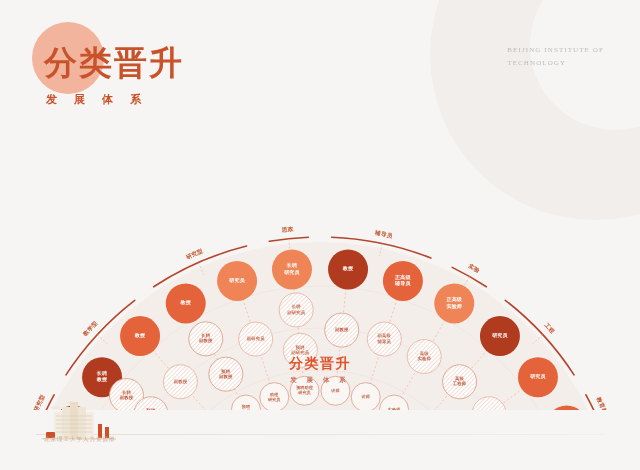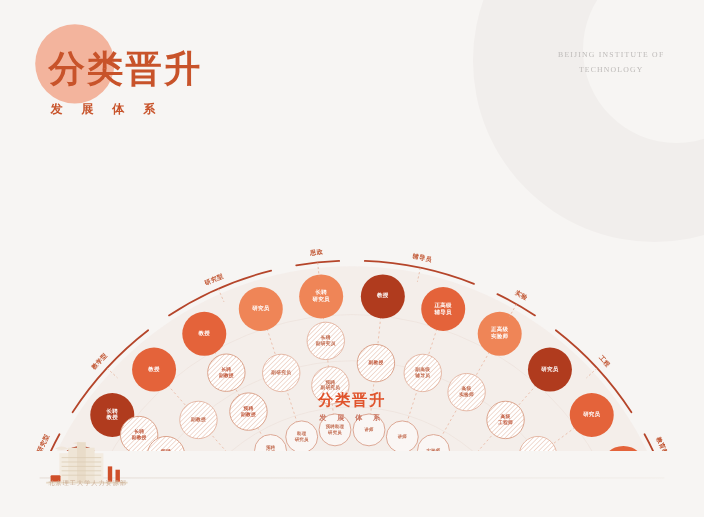--- a/index.html
+++ b/index.html
@@ -31,21 +31,21 @@
     position:absolute;left:44px;top:46px;
     font-family:"DejaVu Sans",sans-serif;
     font-size:33px;font-weight:700;letter-spacing:2px;
     color:#c8532a;line-height:1;
   }
   .title-sub{
     position:absolute;left:46px;top:92px;
     font-size:11px;font-weight:700;letter-spacing:7px;color:#c8532a;
   }
   .brand{
-    position:absolute;right:36px;top:44px;text-align:center;
+    position:absolute;right:36px;top:44px;text-align:left;
     font-family:"Liberation Serif","DejaVu Serif",serif;
     font-size:7px;letter-spacing:1.1px;color:#bdbab8;line-height:1.8;margin-left:40px;
   }
 
   
   #fan{position:absolute;left:0;top:110px;width:640px;height:300px;}
 
   
   .center-cap{
     position:absolute;left:0;right:0;top:355px;text-align:center;pointer-events:none;

